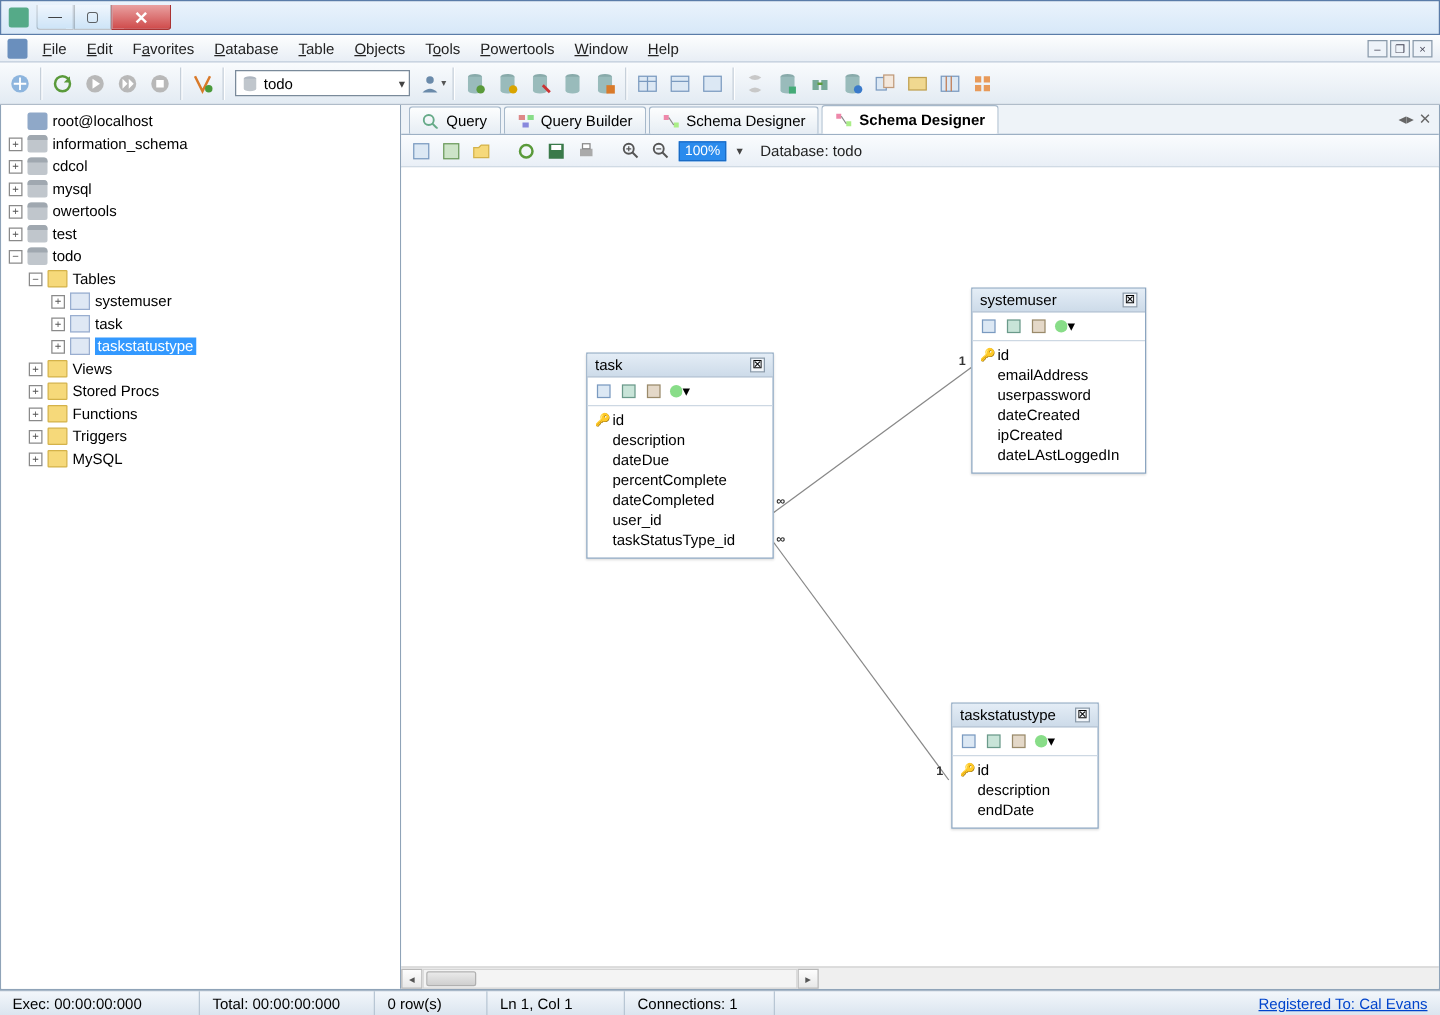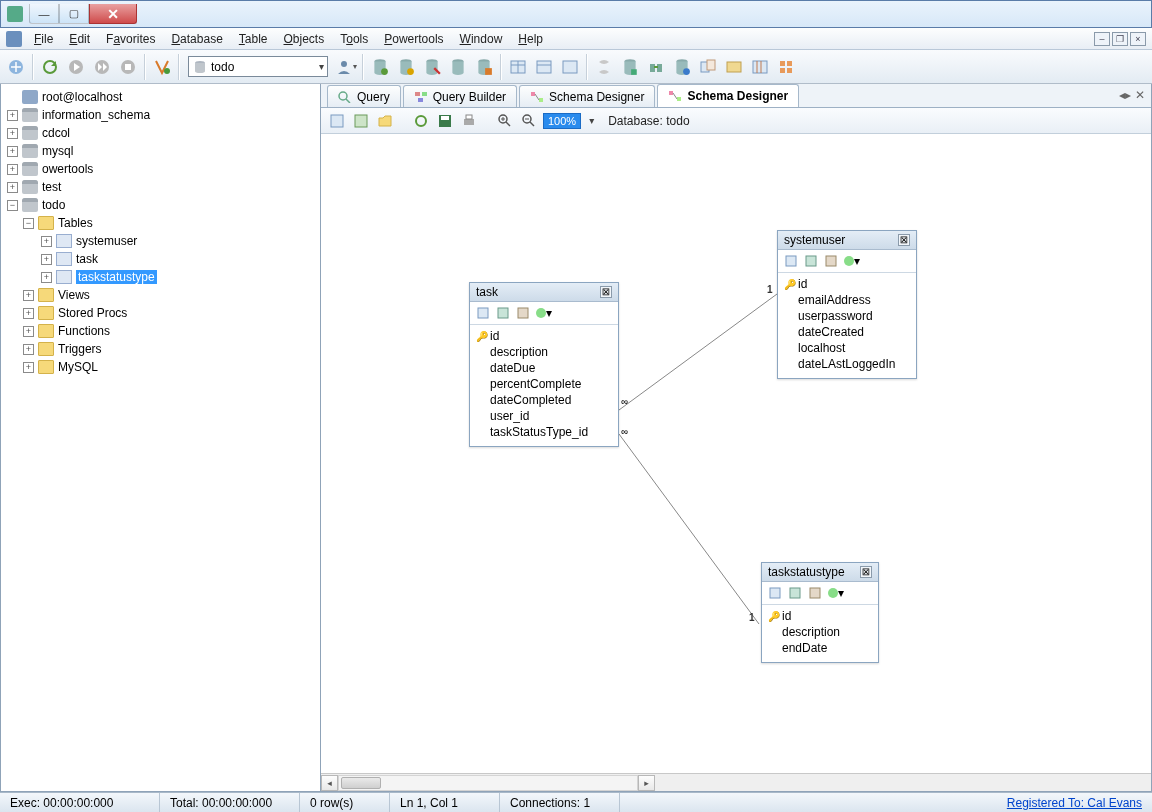--- a/index.html
+++ b/index.html
@@ -567,21 +567,21 @@
             <div class="col">
                 <span class="key"></span>
                 <span>userpassword</span>
               </div>
             <div class="col">
                 <span class="key"></span>
                 <span>dateCreated</span>
               </div>
             <div class="col">
                 <span class="key"></span>
-                <span>localhost</span>
+                <span>ipCreated</span>
               </div>
             <div class="col">
                 <span class="key"></span>
                 <span>dateLAstLoggedIn</span>
               </div>
           </div>
         </div>
 
         <div class="entity" style="left:440px; top:428px; width:118px;">
           <div class="eh">

